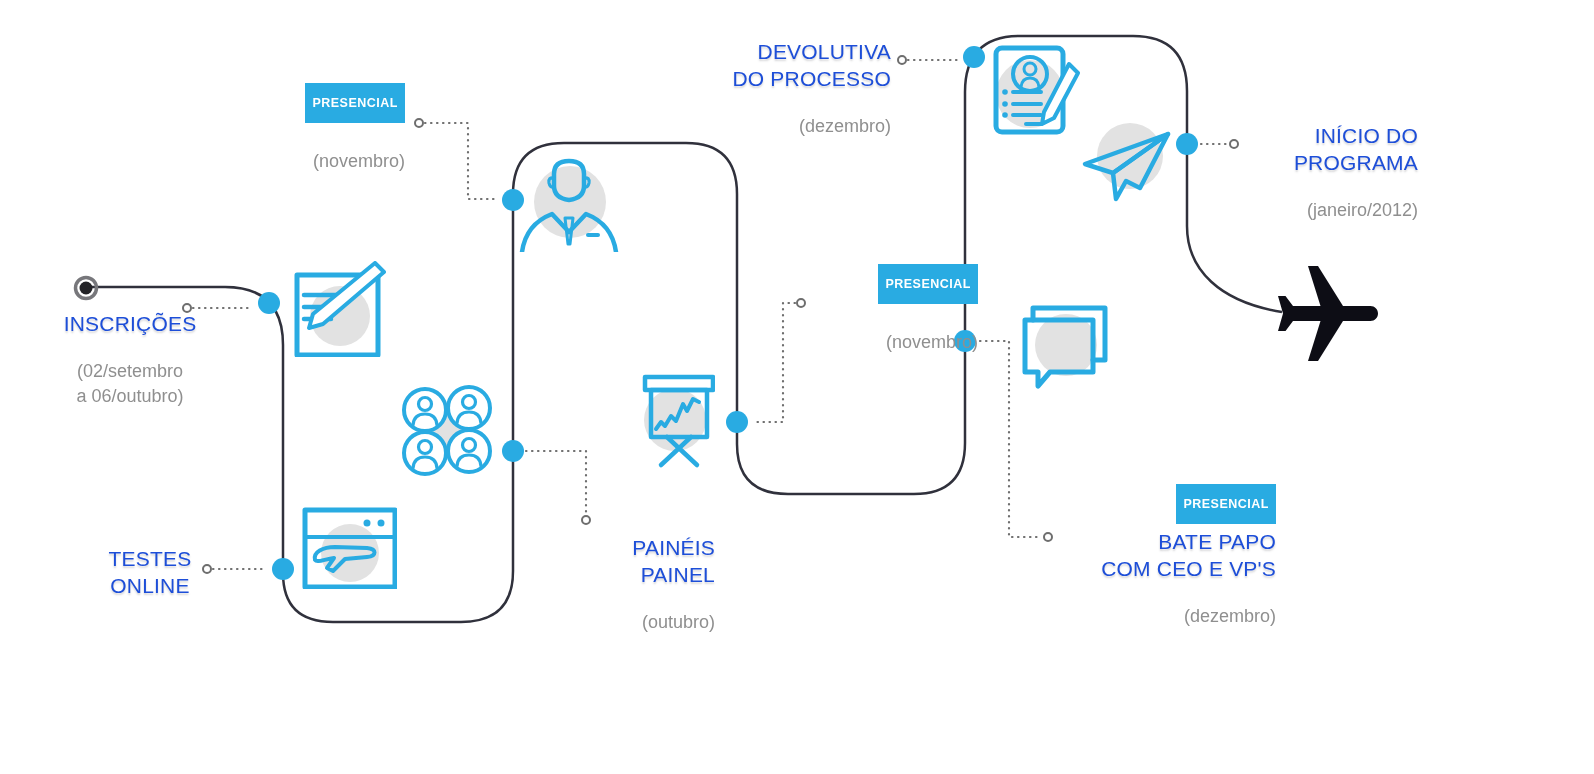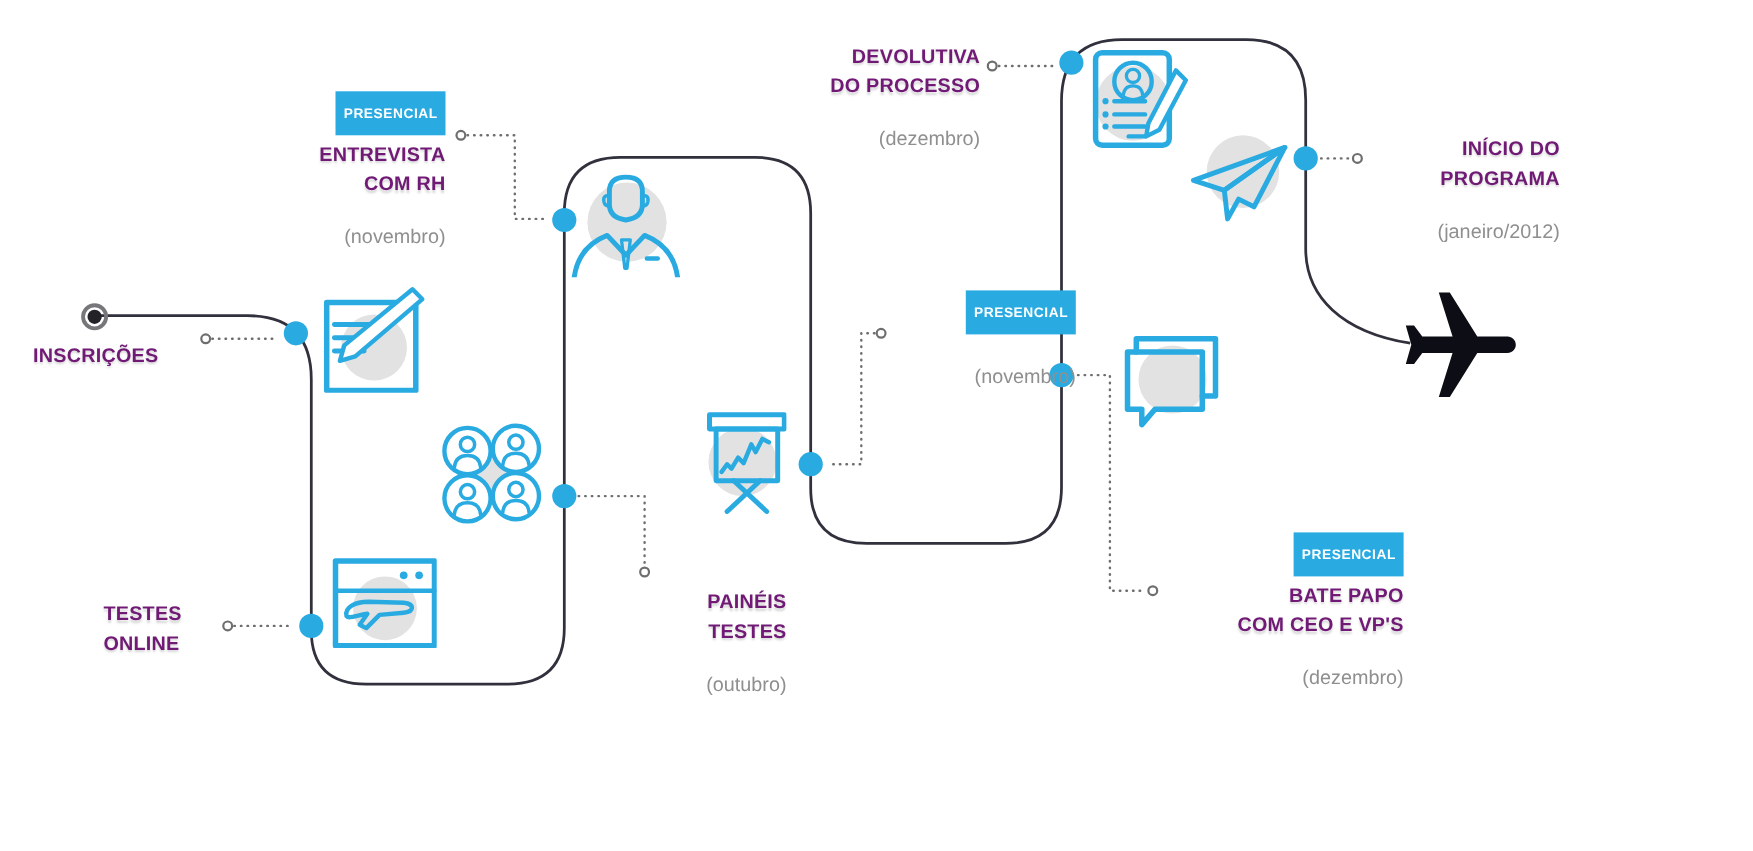--- a/index.html
+++ b/index.html
@@ -1,27 +1,27 @@
 <!DOCTYPE html>
 <html><head>
 <meta charset="utf-8">
 <style>
   html,body{margin:0;padding:0;background:#fff;}
   #canvas{position:relative;width:1594px;height:774px;background:#ffffff;overflow:hidden;
           font-family:"Liberation Sans",sans-serif;}
   #wire{position:absolute;left:0;top:0;}
   .icon{position:absolute;}
   .label{position:absolute;}
-  .label .title{font-size:18px;line-height:27px;font-weight:700;color:#701a75;
+  .label .title{font-size:21px;line-height:27px;font-weight:400;color:#1d4ed8;
                 letter-spacing:.2px;white-space:pre-line;
                 text-shadow:0 2px 2px rgba(90,90,100,.25);}
   .label .date{font-size:18px;line-height:25px;color:#8F8F8F;margin-top:22px;white-space:pre-line;}
   .badge{display:inline-block;background:#29ABE2;color:#ffffff;font-size:12.5px;font-weight:700;
          letter-spacing:.5px;padding:13px 7px;margin-bottom:4px;}
-  .ta-c{}.ta-l{text-align:right}.ta-r{text-align:right}
+  .ta-c{text-align:center}.ta-l{text-align:right}.ta-r{text-align:right}
 </style>
 </head>
 <body>
 
 <div id="canvas">
 
   <svg id="wire" width="1594" height="774" viewBox="0 0 1594 774">
 
     <path d="M90,287 H225 Q283,287 283,345 V573 Q283,622 333,622 H461 Q513,622 513,571 V194
          Q513,143 564,143 H686 Q737,143 737,194 V444 Q737,494 788,494 H914 Q965,494 965,443 V92
@@ -161,37 +161,37 @@
       <path d="M88,12 L33,51 L36,77 L46,59 L60,66 Z"></path>
     </g>
   </svg>
 
   <svg class="icon" style="left:1264px;top:256px" width="128" height="120" viewBox="0 0 24 24">
     <path transform="rotate(90 12 12)" d="M21,16 v-2 l-8,-5 V3.5 C13,2.67 12.33,2 11.5,2 C10.67,2 10,2.67 10,3.5 V9 l-8,5 v2 l8,-2.5 V19 l-2,1.5 V22 l3.5,-1 l3.5,1 v-1.5 L13,19 v-5.5 L21,16 z" fill="#0D0D15"></path>
   </svg>
 
   <div class="label ta-c" style="left:30px;top:310px;width:200px">
     <div class="title">INSCRIÇÕES</div>
+    <div class="date">(02/setembro
+a 06/outubro)</div>
   </div>
 
   <div class="label ta-c" style="left:94px;top:545px;width:112px">
     <div class="title">TESTES
 ONLINE</div>
   </div>
 
   <div class="label ta-l" style="left:585px;top:534px;width:130px">
     <div class="title">PAINÉIS
-TESTES</div>
+PAINEL</div>
     <div class="date">(outubro)</div>
   </div>
 
   <div class="label ta-r" style="left:244px;top:83px;width:161px">
     <div><span class="badge">PRESENCIAL</span></div>
-    <div class="title">ENTREVISTA
-COM RH</div>
     <div class="date">(novembro)</div>
   </div>
 
   <div class="label ta-l" style="left:818px;top:264px;width:160px">
     <div><span class="badge">PRESENCIAL</span></div>
     <div class="date">(novembro)</div>
   </div>
 
   <div class="label ta-l" style="left:1066px;top:484px;width:210px">
     <div><span class="badge">PRESENCIAL</span></div>

